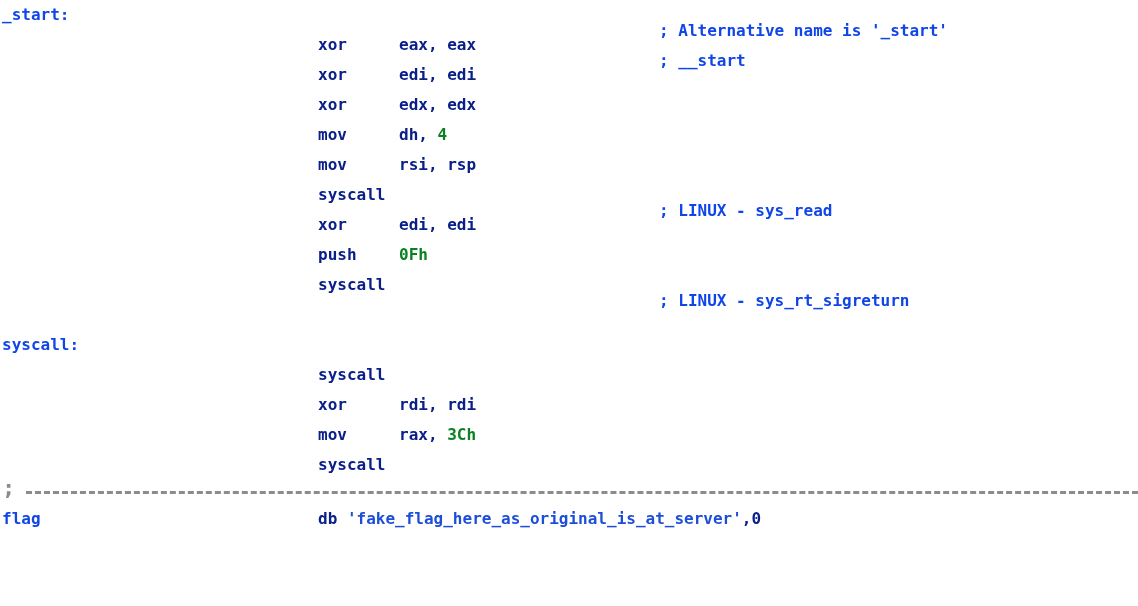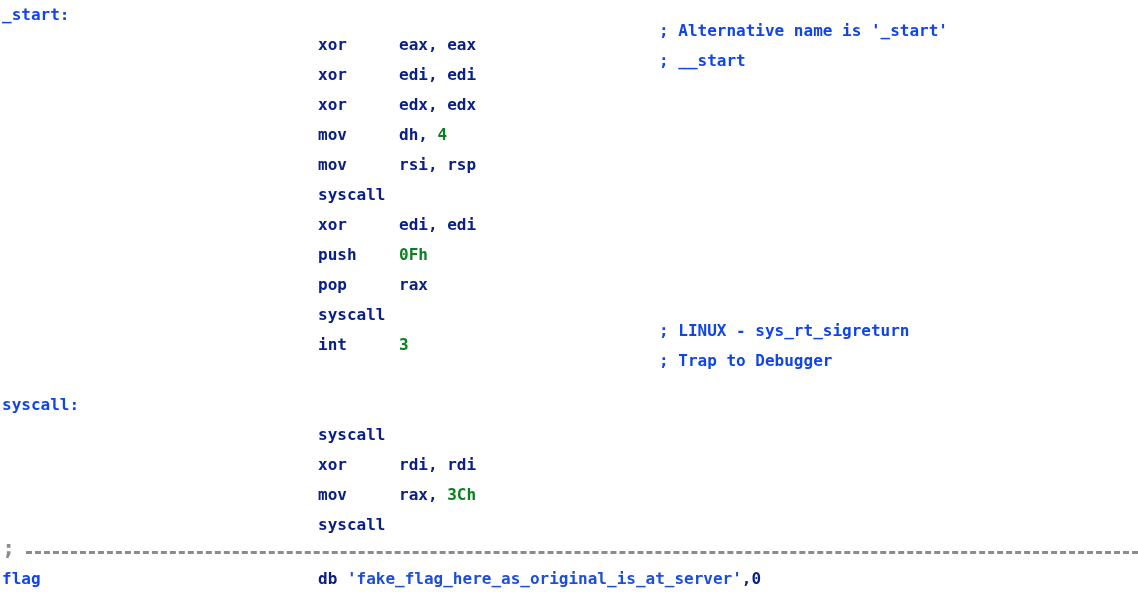--- a/index.html
+++ b/index.html
@@ -90,26 +90,24 @@
 
 <div id="listing">
 
   <div id="code-rows">
       <div class="row"><span class="col-label c-label">_start:</span><span class="col-cmt c-comment">; Alternative name is '_start'</span></div>
       <div class="row"><span class="col-mnem c-mnem">xor</span><span class="col-ops"><span class="c-op">eax, eax</span></span><span class="col-cmt c-comment">; __start</span></div>
       <div class="row"><span class="col-mnem c-mnem">xor</span><span class="col-ops"><span class="c-op">edi, edi</span></span></div>
       <div class="row"><span class="col-mnem c-mnem">xor</span><span class="col-ops"><span class="c-op">edx, edx</span></span></div>
       <div class="row"><span class="col-mnem c-mnem">mov</span><span class="col-ops"><span class="c-op">dh, </span><span class="c-imm">4</span></span></div>
       <div class="row"><span class="col-mnem c-mnem">mov</span><span class="col-ops"><span class="c-op">rsi, rsp</span></span></div>
-      <div class="row"><span class="col-mnem c-mnem">syscall</span></div>
+      <div class="row"><span class="col-mnem c-mnem">syscall</span><span class="col-cmt c-comment">; LINUX - sys_read</span></div>
       <div class="row"><span class="col-mnem c-mnem">xor</span><span class="col-ops"><span class="c-op">edi, edi</span></span></div>
       <div class="row"><span class="col-mnem c-mnem">push</span><span class="col-ops"><span class="c-imm">0Fh</span></span></div>
-      <div class="row"><span class="col-mnem c-mnem">pop</span><span class="col-ops"><span class="c-op">rax</span></span></div>
       <div class="row"><span class="col-mnem c-mnem">syscall</span><span class="col-cmt c-comment">; LINUX - sys_rt_sigreturn</span></div>
-      <div class="row"><span class="col-mnem c-mnem">int</span><span class="col-ops"><span class="c-imm">3</span></span><span class="col-cmt c-comment">; Trap to Debugger</span></div>
       <div class="row"></div>
       <div class="row"><span class="col-label c-label">syscall:</span></div>
       <div class="row"><span class="col-mnem c-mnem">syscall</span></div>
       <div class="row"><span class="col-mnem c-mnem">xor</span><span class="col-ops"><span class="c-op">rdi, rdi</span></span></div>
       <div class="row"><span class="col-mnem c-mnem">mov</span><span class="col-ops"><span class="c-op">rax, </span><span class="c-imm">3Ch</span></span></div>
       <div class="row"><span class="col-mnem c-mnem">syscall</span></div>
     </div>
 
   <div class="row-sep">
     <span class="sep-semi">;</span>

